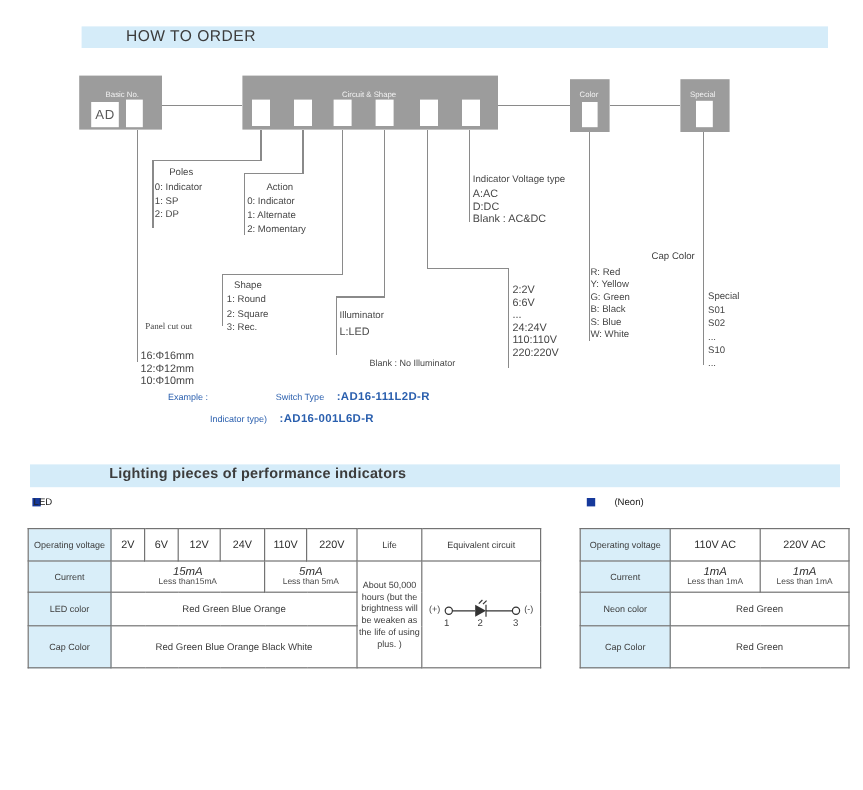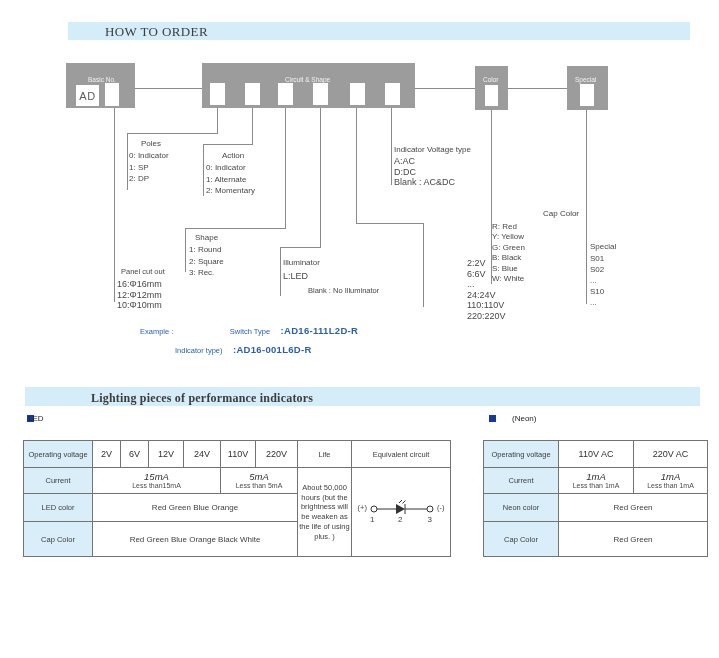--- a/index.html
+++ b/index.html
@@ -1,18 +1,18 @@
 <!DOCTYPE html>
 <html><head>
 <meta charset="utf-8">
 <style>
   html,body{margin:0;padding:0;background:#fff;}
   .canvas{position:relative;width:719px;height:658px;background:#ffffff;overflow:hidden;
           font-family:"Liberation Sans",sans-serif;color:#3d3d3d;}
-  .hbar{position:absolute;background:#d5ecf9;display:flex;align-items:flex-end;box-sizing:border-box;font-family:Liberation Serif, serif;}
+  .hbar{position:absolute;background:#d5ecf9;display:flex;align-items:flex-start;box-sizing:border-box;}
   .hbar span{font-size:13px;color:#3c3c3c;letter-spacing:.4px;}
   .hbar.second span{font-size:12px;font-weight:bold;letter-spacing:.2px;}
   .lines{position:absolute;left:0;top:0;pointer-events:none;}
   .gbox{position:absolute;background:#9c9c9c;}
   .gbox .glabel{position:absolute;font-size:6.5px;color:#f2f2f2;white-space:nowrap;}
   .slot{position:absolute;background:#ffffff;}
   .adbox{position:absolute;background:#ffffff;display:flex;align-items:center;justify-content:center;
          font-size:11px;color:#5a5a5a;letter-spacing:.5px;}
   .blk{position:absolute;white-space:nowrap;}
   .blk-title{font-size:8px;color:#474747;margin-bottom:2px;}
@@ -105,31 +105,31 @@
   <div class="blk" style="left:189px;top:233px;">
     <div class="blk-title" style="padding-left:6px;">Shape</div>
     <div class="blk-item">1:  Round</div>
     <div class="blk-item">2:  Square</div>
     <div class="blk-item">3:  Rec.</div>
   </div>
 
   <div class="blk" style="left:283px;top:258px;">
     <div class="blk-title">Illuminator</div>
     <div class="blk-item md" style="margin-top:4px;">L:LED</div>
-    <div class="blk-item" style="margin-top:3px;font-size:7.5px;padding-left:25px;">Blank  :   No Illuminator</div>
+    <div class="blk-item" style="margin-top:15px;font-size:7.5px;padding-left:25px;">Blank  :   No Illuminator</div>
   </div>
 
   <div class="blk" style="left:117px;top:267px;">
-    <div class="blk-title" style="font-size:7.5px;padding-left:4px;margin-bottom:3px;">Panel cut out</div>
+    <div class="blk-title" style="font-size:7.5px;padding-left:4px;margin-bottom:15px;font-family:Liberation Serif, serif;">Panel cut out</div>
     <div class="blk-item md">16:Φ16mm</div>
     <div class="blk-item md">12:Φ12mm</div>
     <div class="blk-item md">10:Φ10mm</div>
   </div>
 
-  <div class="blk" style="left:427px;top:258px;margin-left:40px;">
+  <div class="blk" style="left:427px;top:236px;">
     <div class="blk-item md">2:2V</div>
     <div class="blk-item md">6:6V</div>
     <div class="blk-item md">...</div>
     <div class="blk-item md">24:24V</div>
     <div class="blk-item md">110:110V</div>
     <div class="blk-item md">220:220V</div>
   </div>
 
   <div class="blk" style="left:394px;top:145px;">
     <div class="blk-title">Indicator Voltage type</div>

